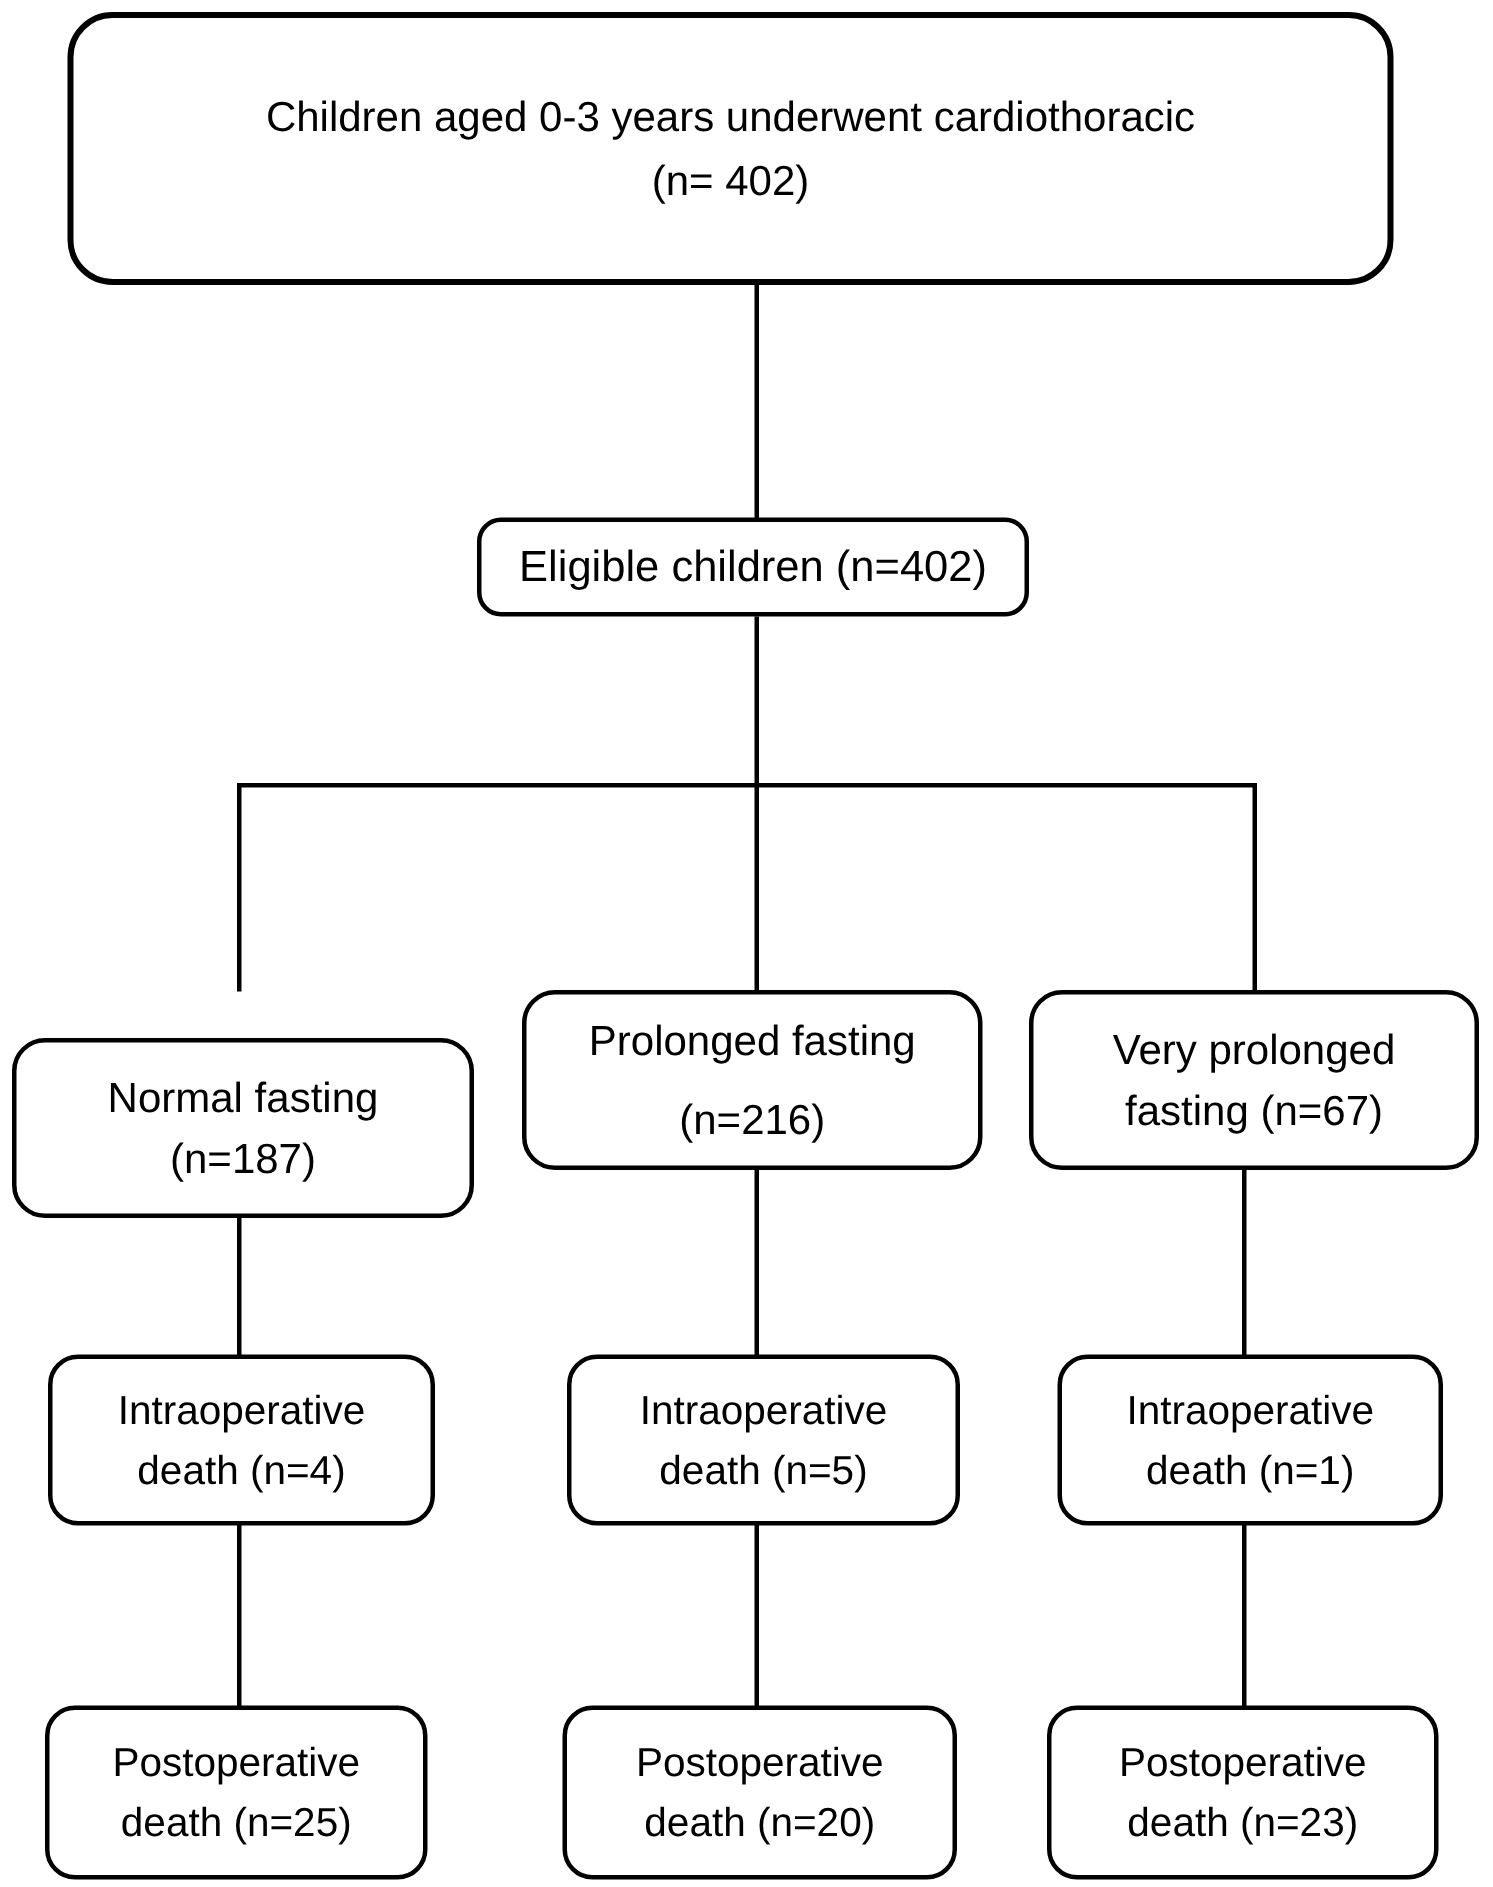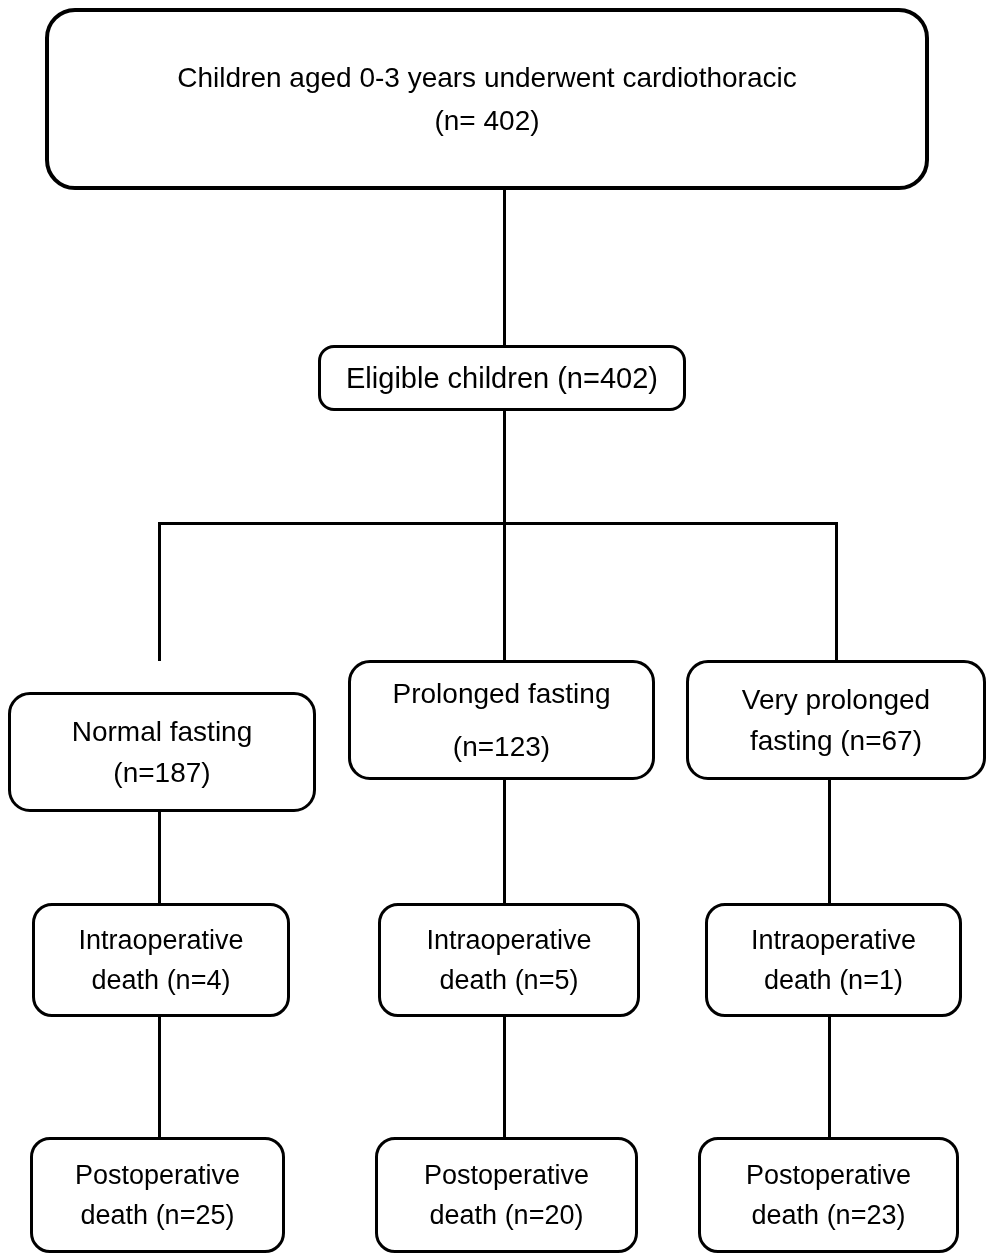--- a/index.html
+++ b/index.html
@@ -71,21 +71,21 @@
   <div class="box n-eligible">
     <div class="txt-line">Eligible children (n=402)</div>
   </div>
 
   <div class="box n-g1">
     <div class="txt-line">Normal fasting</div>
     <div class="txt-line">(n=187)</div>
   </div>
   <div class="box n-g2">
     <div class="txt-line">Prolonged fasting</div>
-    <div class="txt-line">(n=123)</div>
+    <div class="txt-line">(n=216)</div>
   </div>
   <div class="box n-g3">
     <div class="txt-line">Very prolonged</div>
     <div class="txt-line">fasting (n=67)</div>
   </div>
 
   <div class="box n-i1">
     <div class="txt-line">Intraoperative</div>
     <div class="txt-line">death (n=4)</div>
   </div>

